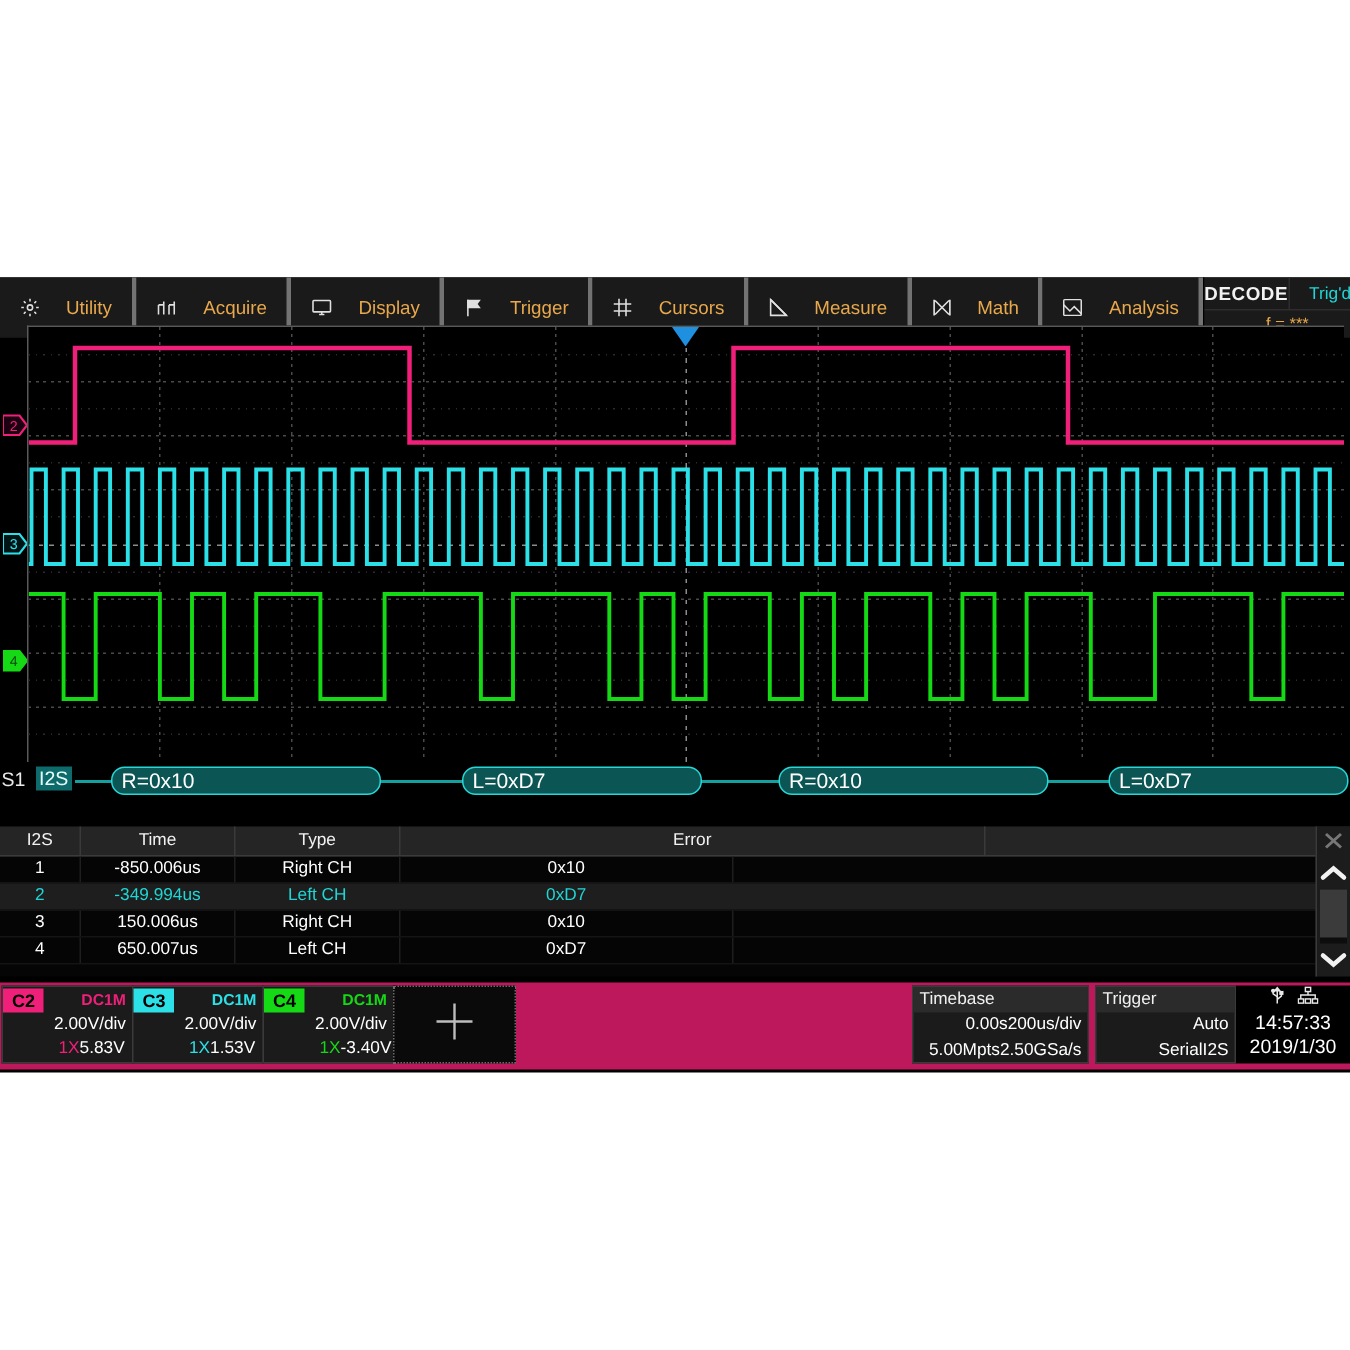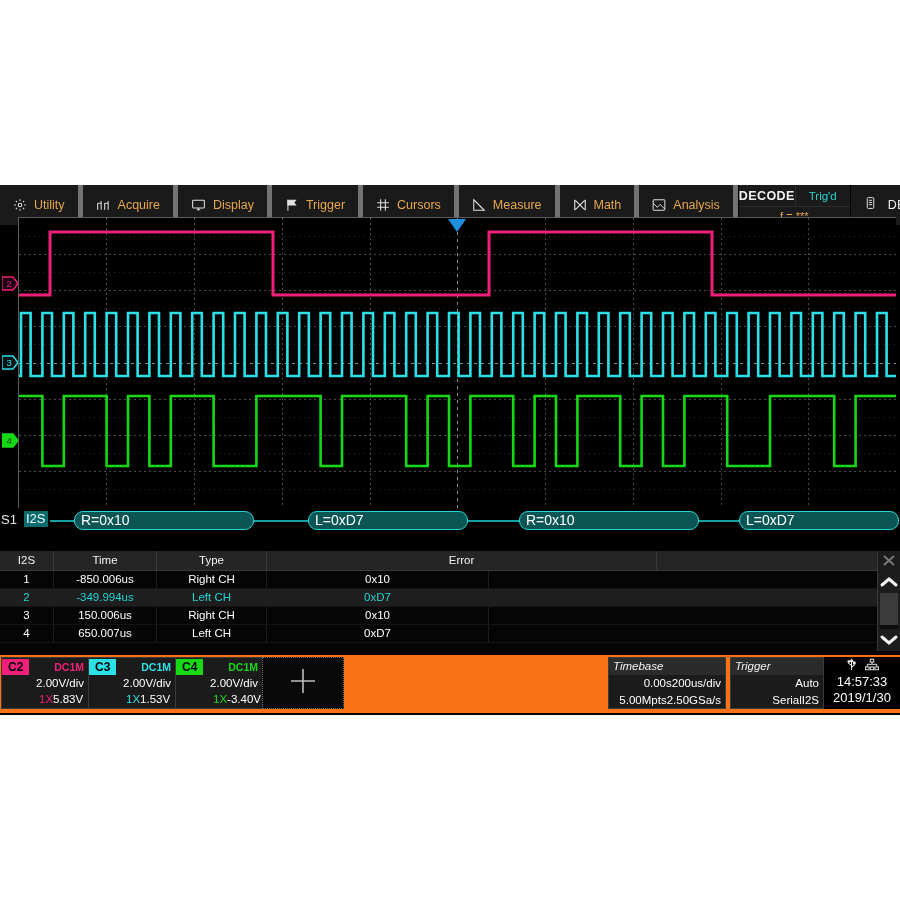--- a/index.html
+++ b/index.html
@@ -2,21 +2,21 @@
 <html><head>
 <meta charset="utf-8">
 <style>
   html,body{margin:0;padding:0;background:#fff;}
   body{width:900px;height:900px;font-family:"Liberation Sans",sans-serif;overflow:hidden;}
   #scope{position:absolute;left:0;top:185px;width:900px;height:530px;background:#000;}
 
   
   .menubar{position:absolute;left:0;top:0;width:900px;height:40px;background:#1a1a1a;
            border-bottom:1px solid #000;display:flex;align-items:stretch;}
-  .mitem{display:flex;align-items:center;gap:7px;padding:0 13px;border-right:5px solid #737373;
+  .mitem{display:flex;align-items:center;gap:17px;padding:0 13px;border-right:3px solid #737373;
          background:#1a1a1a;cursor:pointer;}
   .mitem .mlabel{color:#e8a84b;font-size:12.5px;white-space:nowrap;}
   .mitem svg{display:block;}
   .spacer{flex:1;border-right:1px solid #000;background:#1a1a1a;}
 
   .statbox{width:145px;border-right:1px solid #000;background:#1a1a1a;
            display:flex;flex-direction:column;}
   .statrow1{height:21px;display:flex;align-items:center;border-bottom:1px solid #2d2d2d;}
   .brand{flex:1;text-align:center;color:#f2f2f2;font-size:12.5px;font-weight:bold;
          letter-spacing:.4px;border-right:1px solid #2d2d2d;height:100%;
@@ -74,36 +74,36 @@
 
   .tscroll{position:absolute;right:0;top:0;width:22px;height:100px;background:#1c1c1c;
            border-left:1px solid #3a3a3a;}
   .sb-x{position:absolute;left:0;top:0;width:22px;height:19px;}
   .sb-up{position:absolute;left:0;top:20px;width:22px;height:22px;}
   .sb-dn{position:absolute;left:0;bottom:0;width:22px;height:22px;}
   .sb-track{position:absolute;left:2px;top:42px;width:18px;height:36px;background:#0d0d0d;}
   .sb-thumb{position:absolute;left:2px;top:42px;width:18px;height:32px;background:#3b3b3b;}
 
   
-  .bottom{position:absolute;left:0;top:470px;width:900px;height:58px;background:#f97316;}
+  .bottom{position:absolute;left:0;top:470px;width:900px;height:58px;background:#be185d;}
   .chbox{position:absolute;top:2px;width:88px;height:52px;background:#1b1b1b;
          border:1px solid #3a3a3a;box-sizing:border-box;}
   .chtop{height:17px;display:flex;align-items:center;justify-content:space-between;}
   .chtag{font-size:12px;font-weight:bold;color:#000;padding:1px 6px;line-height:14px;}
   .chcpl{font-size:10.5px;font-weight:bold;padding-right:4px;}
   .chline2{text-align:right;color:#fff;font-size:11.5px;padding-right:4px;line-height:16px;}
   .chline3{display:flex;align-items:center;
            font-size:11.5px;line-height:16px;padding:0 4px 0 3px;margin-left:34px;}
   .chline3 .v{color:#fff;}
 
   .addbox{position:absolute;top:2px;left:262px;width:82px;height:52px;background:#0a0a0a;
           border:1px dotted #6a6a6a;box-sizing:border-box;display:flex;align-items:center;justify-content:center;}
 
   .infobox{position:absolute;top:2px;height:52px;background:#1b1b1b;border:1px solid #3a3a3a;box-sizing:border-box;}
-  .ib-hd{height:17px;background:#2b2b2b;color:#f0f0f0;font-size:11.5px;line-height:17px;padding-left:4px;font-style:italic;}
+  .ib-hd{height:17px;background:#2b2b2b;color:#f0f0f0;font-size:11.5px;line-height:17px;padding-left:4px;}
   .ib-r{height:17px;display:flex;justify-content:flex-end;color:#ffffff;font-size:11.5px;
         line-height:17px;padding:0 4px;}
   .clockbox{position:absolute;top:2px;left:824px;width:76px;height:52px;background:#000;}
   .cb-ico{height:17px;display:flex;align-items:center;justify-content:center;gap:8px;}
   .cb-t{color:#fff;font-size:13px;text-align:center;line-height:16px;}
 </style>
 </head>
 <body>
 
 <div id="scope">

